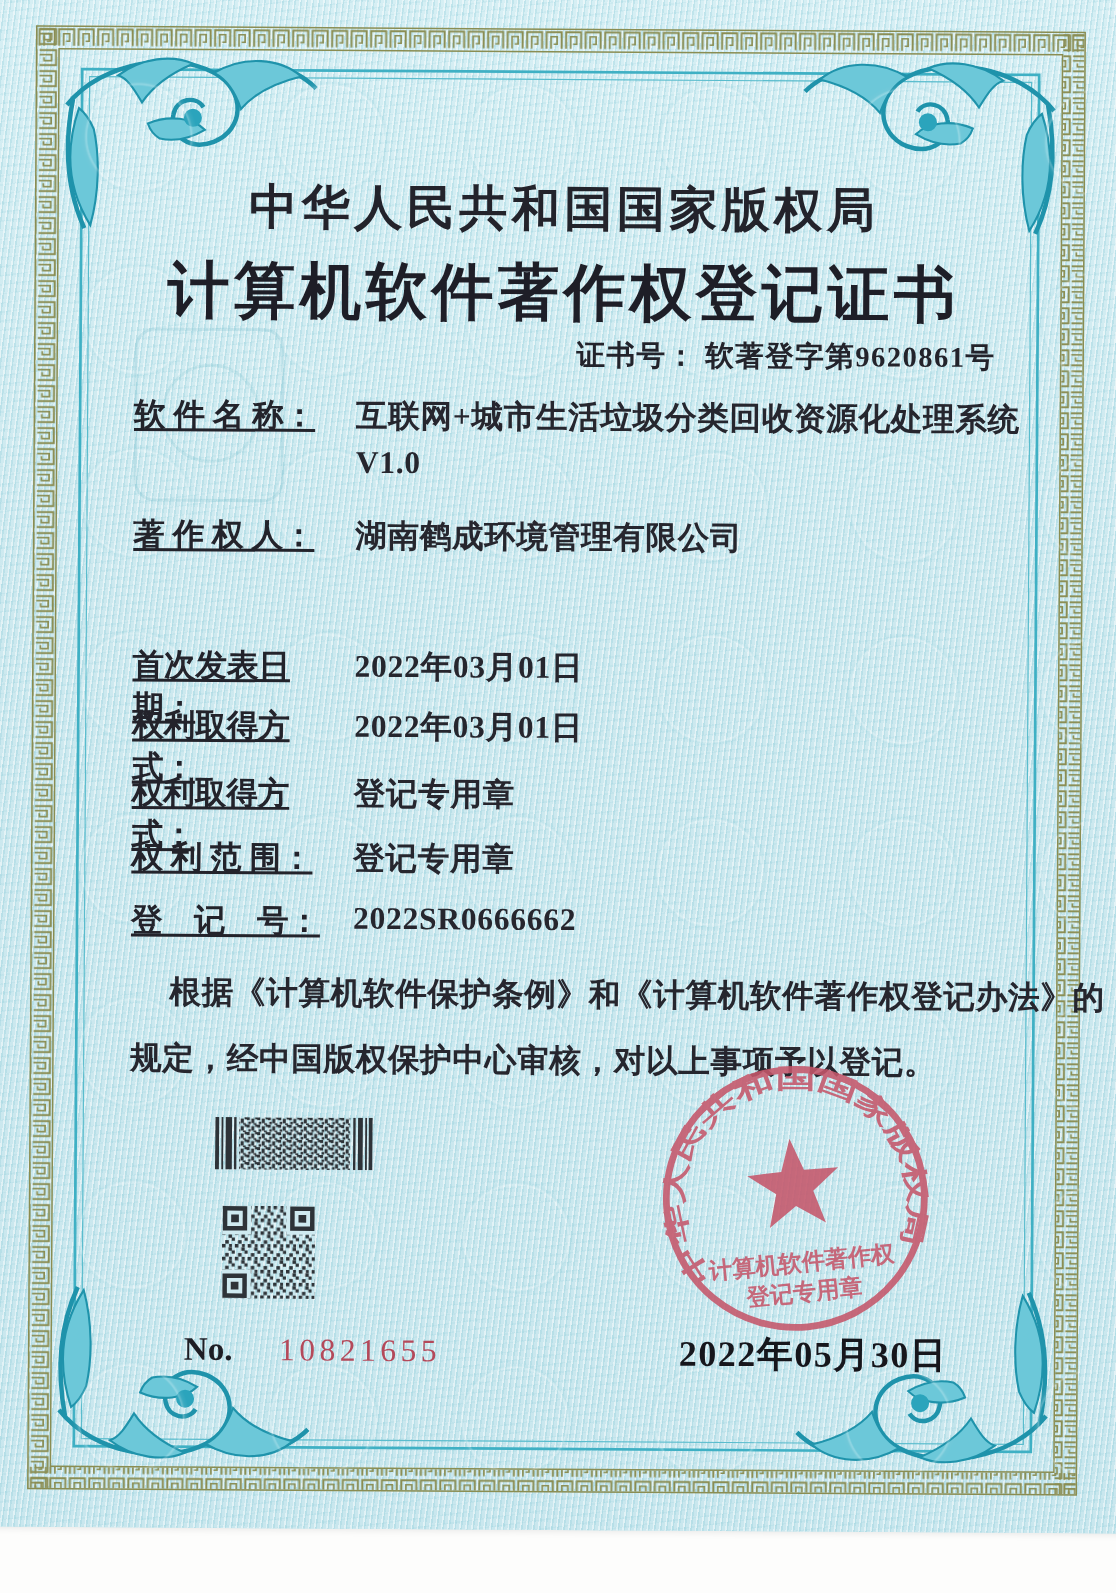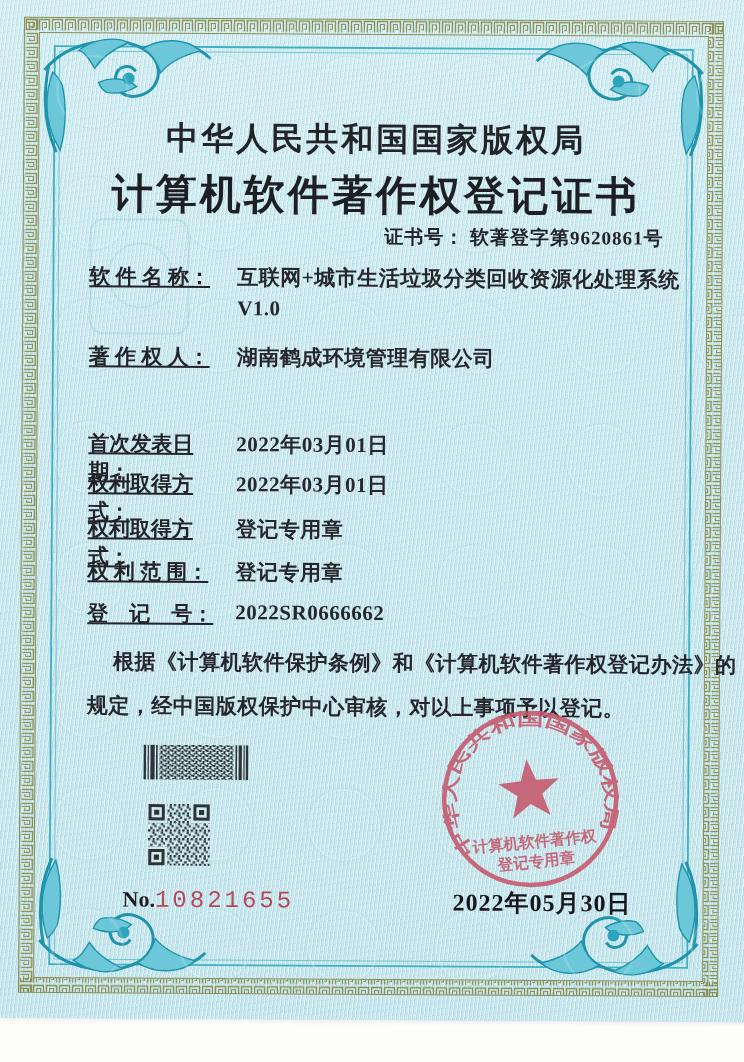--- a/index.html
+++ b/index.html
@@ -44,22 +44,22 @@
     display:inline-block;vertical-align:top;margin-left:8px;
     font-size:21px;font-weight:700;color:#26262e;letter-spacing:.5px;
   }
   .fvalue .v2{margin-top:5px;}
   .statement{
     font-size:21px;font-weight:700;color:#26262e;letter-spacing:.5px;white-space:nowrap;
   }
   .serialline{top:896px;left:129px;}
   .serial-prefix{font-size:22px;font-weight:700;color:#1d1d24;margin-top:24px;}
   .serial-number{
-    font-size:24px;font-weight:500;color:#b4495a;margin-left:0;
-    font-family:Liberation Mono, monospace;letter-spacing:3px;
+    font-size:21px;font-weight:500;color:#b4495a;margin-left:31px;
+    font-family:Liberation Serif, serif;letter-spacing:3px;
   }
   .issuedate{
     top:894px;left:459px;font-size:24px;font-weight:700;color:#16161c;letter-spacing:1px;z-index:6;
   }
   .seal-wrap{left:441px;top:711px;width:190px;height:190px;z-index:5;opacity:.88;}
   .emboss{
     left:92px;top:228px;width:96px;height:112px;
     border:2px solid rgba(110,185,200,.38);border-radius:14px;opacity:.6;
   }
   .emboss .inner{

